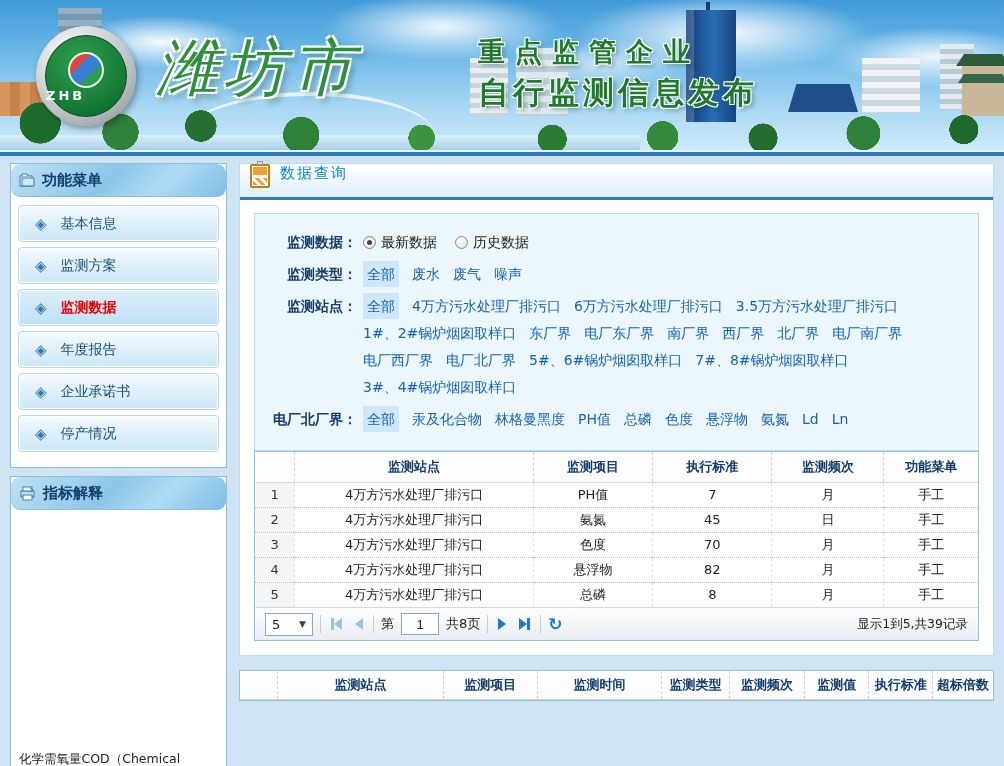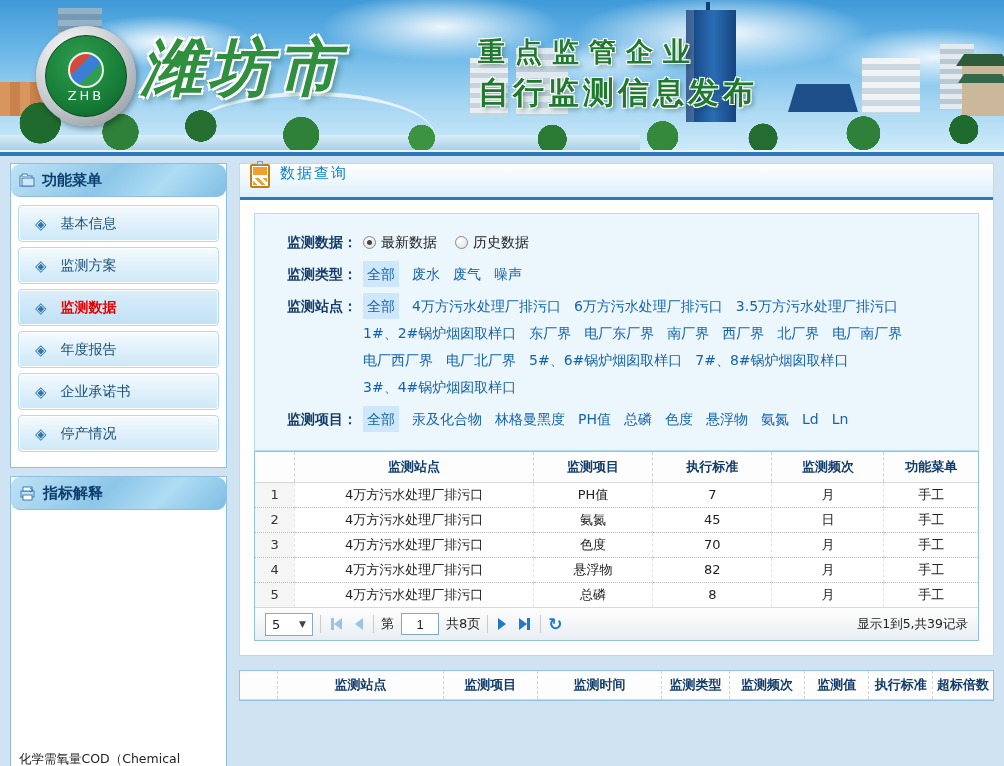--- a/index.html
+++ b/index.html
@@ -59,23 +59,23 @@
   .logo { position:absolute; left:36px; top:26px; width:100px; height:100px; border-radius:50%;
     background:radial-gradient(circle at 35% 28%, #fbfbfb, #c3c8cc 55%, #848a90 100%);
     box-shadow:2px 3px 6px rgba(0,0,0,.35); }
   .logo-inner { position:absolute; inset:9px; border-radius:50%;
     background:radial-gradient(circle at 42% 32%, #2f9e4f, #157a35 65%, #0c5a26 100%);
     border:1px solid #0a4a20; }
   .logo-globe { position:absolute; left:50%; top:42%; transform:translate(-50%,-50%);
     width:36px; height:36px; border-radius:50%;
     background:linear-gradient(135deg,#d54a3a 0 34%,#3a7fd5 34% 64%,#2f9e4f 64% 100%);
     border:2px solid #e8f2e8; }
-  .logo-zhb { position:absolute; left:0; right:0; bottom:13px; text-align:center;
-    color:#fff; font-weight:normal; font-size:13px; letter-spacing:3px; }
-  .title-main { position:absolute; left:141px; top:26px; font-size:62px; font-weight:bold;
+  .logo-zhb { position:absolute; left:0; right:0; bottom:13px; 
+    color:#fff; font-weight:bold; font-size:13px; letter-spacing:3px; }
+  .title-main { position:absolute; left:156px; top:26px; font-size:62px; font-weight:normal;
     font-style:italic; letter-spacing:6px; color:#2f8f3f;
     text-shadow:2px 2px 0 #fff,-2px -2px 0 #fff,2px -2px 0 #fff,-2px 2px 0 #fff,4px 5px 6px rgba(0,60,20,.4); }
   .title-sub { position:absolute; left:478px; top:34px; color:#1f7a2f; font-weight:bold;
     text-shadow:1px 1px 0 #fff,-1px -1px 0 #fff,1px -1px 0 #fff,-1px 1px 0 #fff,3px 3px 4px rgba(0,50,20,.35); }
   .title-sub .l1 { font-size:27px; letter-spacing:10px; }
   .title-sub .l2 { font-size:31px; letter-spacing:4px; margin-top:2px; }
   .banner-sep { height:6px; background:#2e7ab8; border-top:2px solid #eaf4fb; }
 
   
   .content { display:flex; gap:12px; padding:7px 10px 0 10px; }
@@ -265,21 +265,21 @@
         <div id="filter-groups">
             <div class="frow">
               <span class="flabel">监测类型：</span>
               <span class="fopts"><a class="flink sel">全部</a><a class="flink">废水</a><a class="flink">废气</a><a class="flink">噪声</a></span>
             </div>
             <div class="frow">
               <span class="flabel">监测站点：</span>
               <span class="fopts"><a class="flink sel">全部</a><a class="flink">4万方污水处理厂排污口</a><a class="flink">6万方污水处理厂排污口</a><a class="flink">3.5万方污水处理厂排污口</a><a class="flink">1#、2#锅炉烟囱取样口</a><a class="flink">东厂界</a><a class="flink">电厂东厂界</a><a class="flink">南厂界</a><a class="flink">西厂界</a><a class="flink">北厂界</a><a class="flink">电厂南厂界</a><a class="flink">电厂西厂界</a><a class="flink">电厂北厂界</a><a class="flink">5#、6#锅炉烟囱取样口</a><a class="flink">7#、8#锅炉烟囱取样口</a><a class="flink">3#、4#锅炉烟囱取样口</a></span>
             </div>
             <div class="frow">
-              <span class="flabel">监测项目：</span>
+              <span class="flabel">电厂北厂界：</span>
               <span class="fopts"><a class="flink sel">全部</a><a class="flink">汞及化合物</a><a class="flink">林格曼黑度</a><a class="flink">PH值</a><a class="flink">总磷</a><a class="flink">色度</a><a class="flink">悬浮物</a><a class="flink">氨氮</a><a class="flink">Ld</a><a class="flink">Ln</a></span>
             </div>
           </div>
       </div>
 
 
       <div class="tblwrap">
         <table id="table1">
           <colgroup>
               <col style="width:5.5%">

